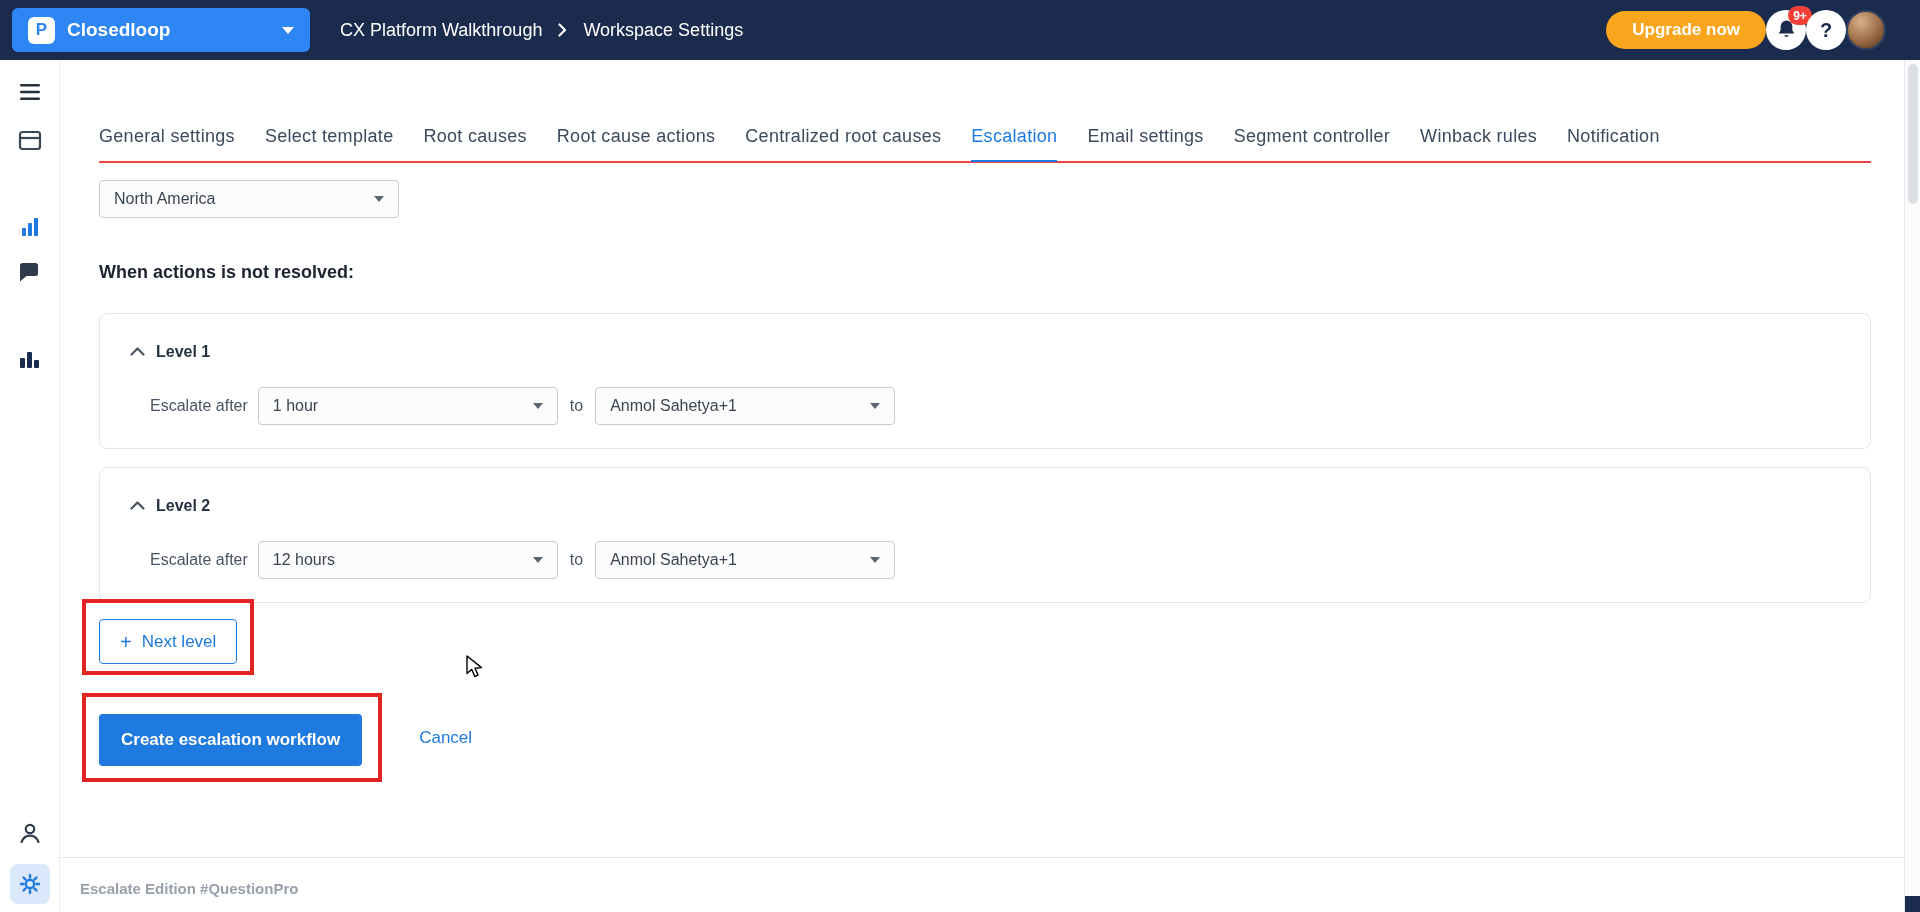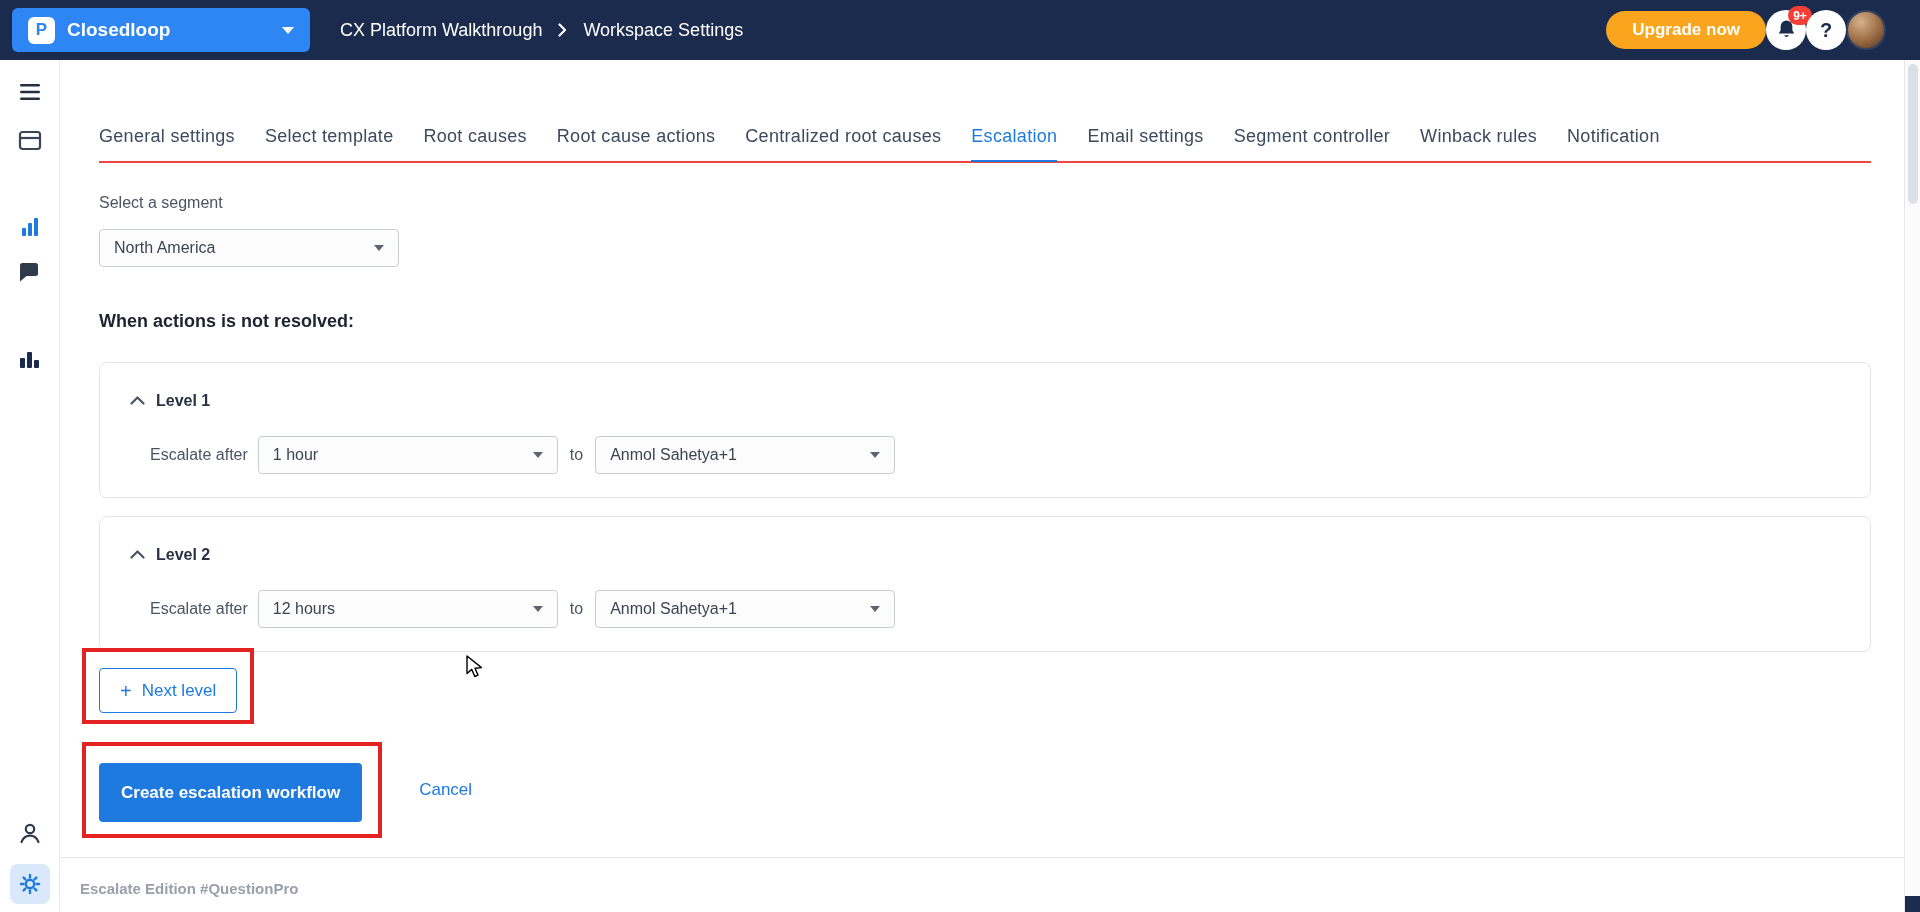--- a/index.html
+++ b/index.html
@@ -58,21 +58,21 @@
   .esc-label { font-size:16px; color:#4a5563; margin-right:10px; }
   .to-label { font-size:16px; color:#4a5563; margin:0 12px; }
 
   .annotation-box { display:inline-block; border:4px solid #e32222; }
   .nl-wrap { margin:-4px 0 0 -17px; padding:16px 13px 7px 13px; }
   .next-level-btn { display:inline-flex; align-items:center; gap:10px; height:45px; padding:0 20px; background:#fff; border:1px solid #1f7ae0; border-radius:4px; color:#1f7ae0; font-size:17px; font-weight:500; font-family:inherit; cursor:pointer; }
   .plus-glyph { font-size:20px; font-weight:500; line-height:1; }
 
   .create-row { display:flex; align-items:center; margin-top:18px; }
   .cw-wrap { margin-left:-17px; padding:17px 16px 12px 13px; }
-  .create-btn { height:59px; padding:0 22px; background:#1f7ae0; border:none; border-radius:4px; color:#fff; font-size:17px; font-weight:600; font-family:inherit; cursor:pointer; }
+  .create-btn { height:52px; padding:0 22px; background:#1f7ae0; border:none; border-radius:4px; color:#fff; font-size:17px; font-weight:600; font-family:inherit; cursor:pointer; }
   .cancel-link { margin-left:37px; color:#1f7ae0; font-size:17px; font-weight:500; text-decoration:none; cursor:pointer; }
 
   .footer { position:absolute; left:0; right:0; top:797px; border-top:1px solid #e6e6e6; padding:22px 0 0 20px; }
   .footer-text { font-size:15px; font-weight:600; color:#98a1ab; }
 
   .cursor { position:absolute; left:465px; top:655px; z-index:20; pointer-events:none; }
 </style>
 </head>
 <body>
 
@@ -174,21 +174,20 @@
         <span class="tab">Root causes</span>
         <span class="tab">Root cause actions</span>
         <span class="tab">Centralized root causes</span>
         <span class="tab active">Escalation</span>
         <span class="tab">Email settings</span>
         <span class="tab">Segment controller</span>
         <span class="tab">Winback rules</span>
         <span class="tab">Notification</span>
       </div>
 
-      <label class="field-label">Select a segment</label>
       <div class="select segment-select">
         <span class="sel-val">North America</span>
         <span class="sel-caret"></span>
       </div>
 
       <h2 class="section-heading">When actions is not resolved:</h2>
 
       
       <section class="card">
         <div class="card-head">

